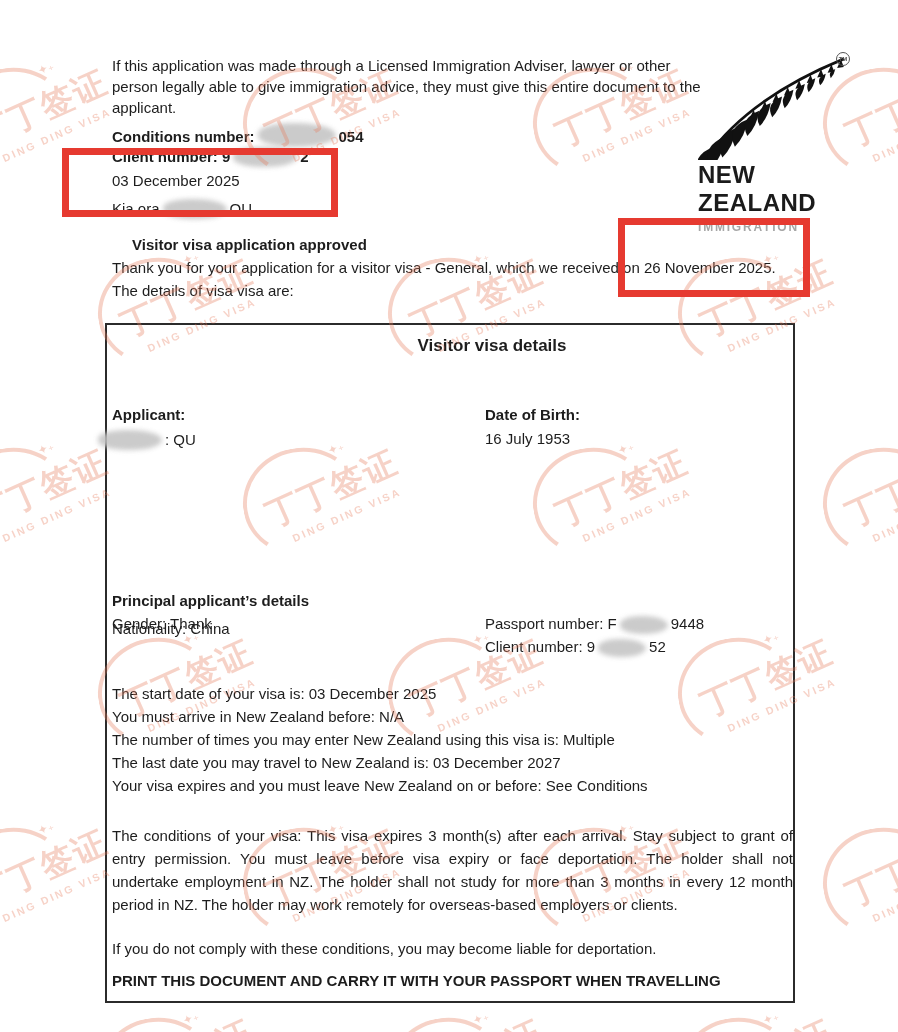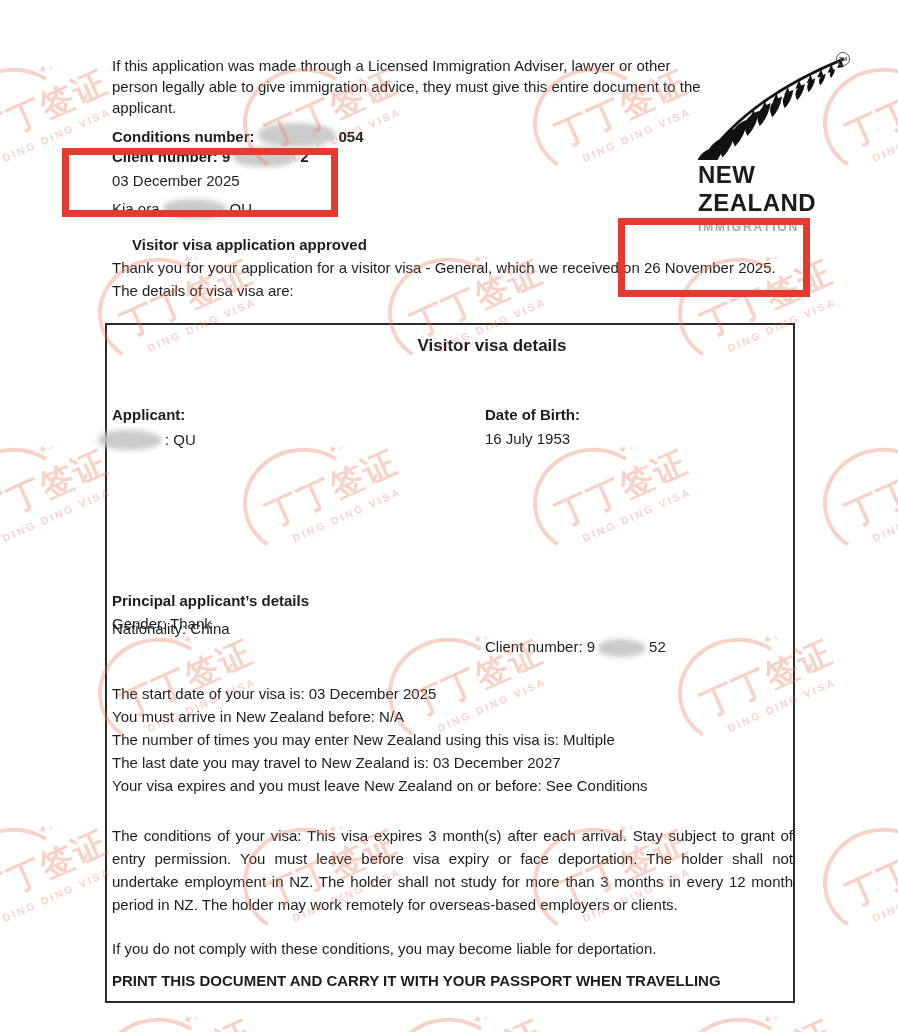--- a/index.html
+++ b/index.html
@@ -124,20 +124,23 @@
   <div class="line bold" style="left:112px; top:406px;">Applicant:</div>
   <div class="line" style="left:112px; top:430px;">
     <span class="redact" style="margin-left:-14px;"></span><span>: QU</span>
   </div>
   <div class="line bold" style="left:485px; top:406px;">Date of Birth:</div>
   <div class="line" style="left:485px; top:430px;">16 July 1953</div>
 
   <div class="line bold" style="left:112px; top:592px;">Principal applicant’s details</div>
   <div class="line" style="left:112px; top:615px;">Gender: Thank</div>
   <div class="line" style="left:112px; top:620px;">Nationality: China</div>
+  <div class="line" style="left:485px; top:615px;">
+    <span>Passport number: F</span><span class="redact sm"></span><span>9448</span>
+  </div>
   <div class="line" style="left:485px; top:638px;">
     <span>Client number: 9</span><span class="redact sm"></span><span>52</span>
   </div>
 
   <div class="line" style="left:112px; top:685px;">The start date of your visa is: 03 December 2025</div>
   <div class="line" style="left:112px; top:731px;">The number of times you may enter New Zealand using this visa is: Multiple</div>
   <div class="line" style="left:112px; top:708px;">You must arrive in New Zealand before: N/A</div>
   <div class="line" style="left:112px; top:754px;">The last date you may travel to New Zealand is: 03 December 2027</div>
   <div class="line" style="left:112px; top:777px;">Your visa expires and you must leave New Zealand on or before: See Conditions</div>
 

